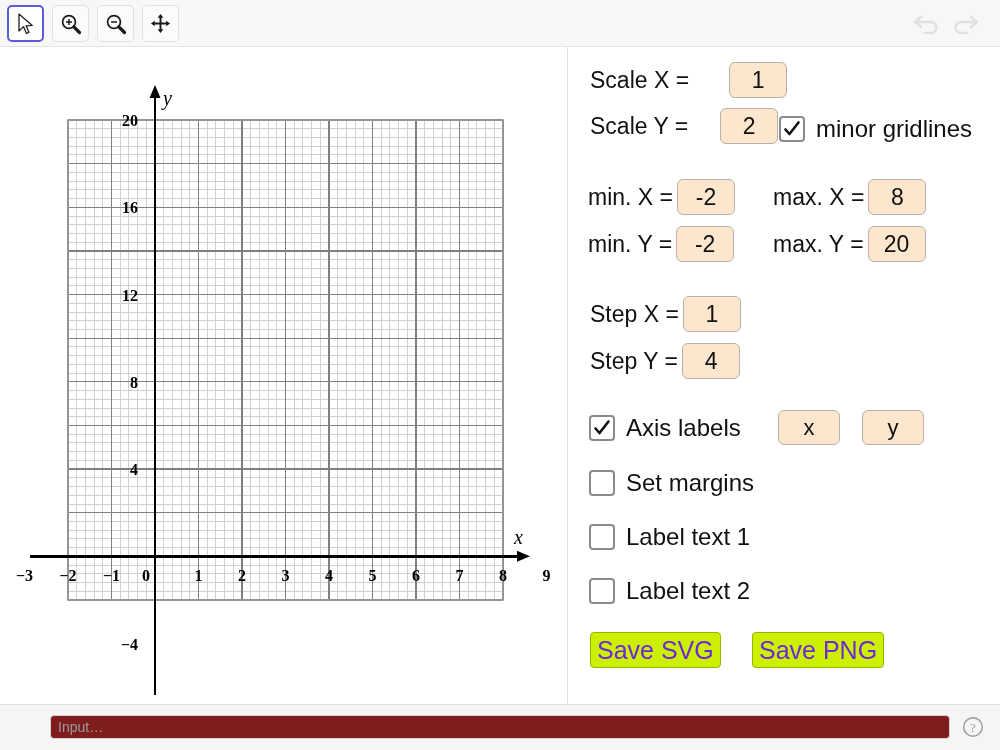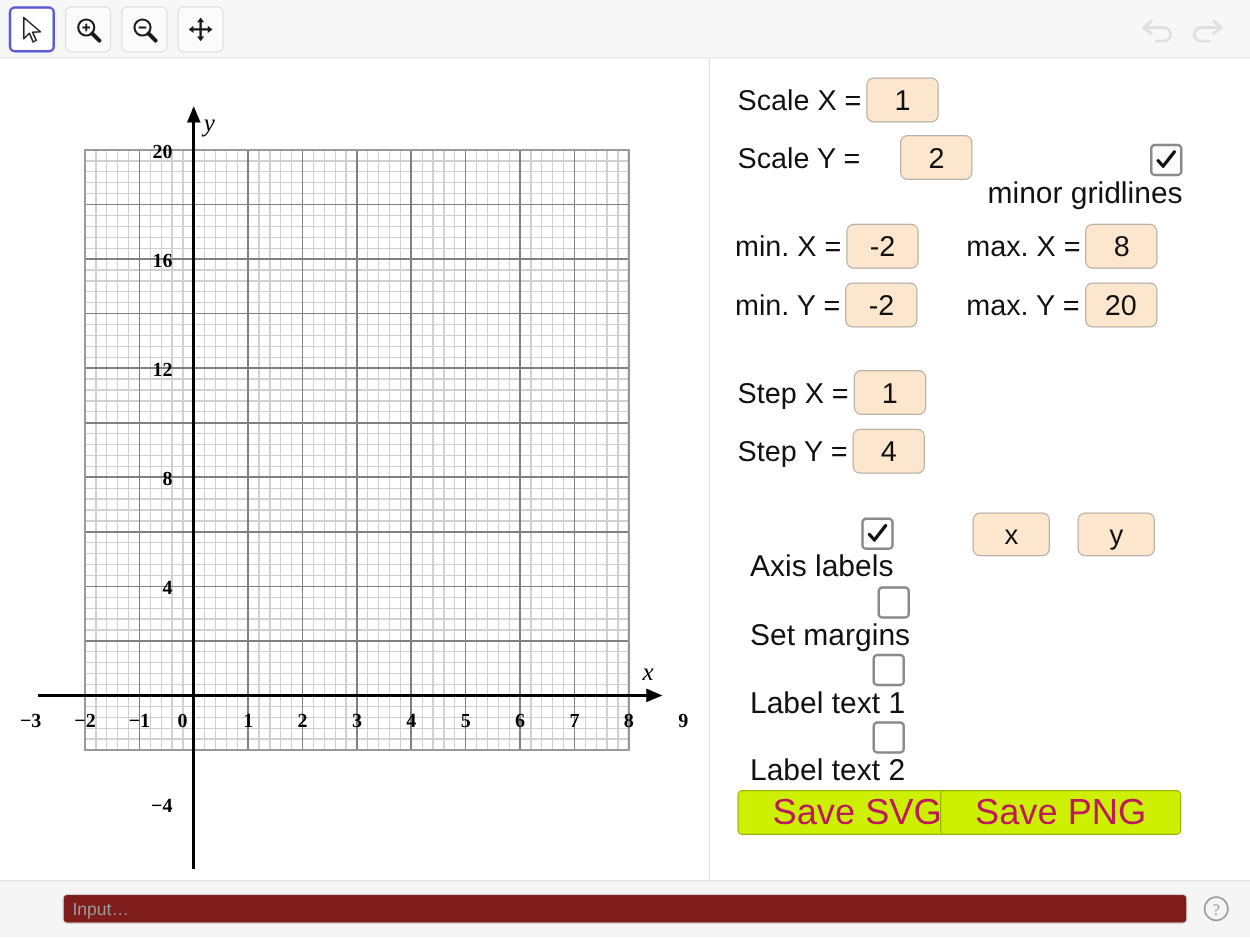--- a/index.html
+++ b/index.html
@@ -60,42 +60,42 @@
   .field{
     background:#fce6cd;border:1px solid #b9b1a6;border-radius:6px;
     height:36px;width:58px;
     display:flex;align-items:center;justify-content:center;
     font-size:23px;color:#111;
     box-sizing:border-box;
     margin-left:4px;
     cursor:text;
   }
 
-  .cbrow{position:absolute;display:flex;align-items:flex-end;flex-direction:column;}
+  .cbrow{position:absolute;display:flex;align-items:center;}
   .cbox{
     width:26px;height:26px;border:2px solid #8a8a8a;border-radius:4px;
     background:#fff;box-sizing:border-box;
     display:flex;align-items:center;justify-content:center;
     cursor:pointer;flex:none;
   }
   .cbox svg{display:block;}
   .cblabel{font-size:24px;color:#111;margin-left:11px;white-space:nowrap;}
 
   .xybtn{
     background:#fce6cd;border:1px solid #b9b1a6;border-radius:6px;
     width:62px;height:35px;
     display:flex;align-items:center;justify-content:center;
     font-size:22px;color:#111;box-sizing:border-box;cursor:text;
   }
 
   .savebtn{
     background:#ccf000;border:1px solid #9ab300;border-radius:4px;
-    height:36px;padding:0 27px;
-    display:flex;align-items:center;justify-content:center;
-    font-size:29px;color:#be185d;box-sizing:border-box;cursor:pointer;
+    height:36px;padding:0 6px;
+    display:flex;align-items:center;justify-content:center;
+    font-size:25px;color:#6d28d9;box-sizing:border-box;cursor:pointer;
     position:absolute;
   }
 
   
   #inputbar{
     position:absolute;left:0;top:704px;width:1000px;height:46px;
     background:#f5f5f5;border-top:1px solid #e3e3e3;
     box-sizing:border-box;
   }
   #input-field{
@@ -341,21 +341,21 @@
         <text x="514" y="497.3636363636364" font-family="&quot;Liberation Serif&quot;, serif" font-size="20" font-style="italic" fill="#000">x</text>
         <text x="163" y="58" font-family="&quot;Liberation Serif&quot;, serif" font-size="20" font-style="italic" fill="#000">y</text>
       </g>
   </svg>
 </div>
 
 <div id="panel-divider"></div>
 
 <div id="panel">
 
-  <div class="row" style="left:22px;top:15px;">
+  <div class="row" style="left:22px;top:15px;gap:36px;">
     <span class="lbl">Scale X =</span>
     <span class="field">1</span>
   </div>
 
   <div class="row" style="left:22px;top:61px;gap:28px;">
     <span class="lbl">Scale Y =</span>
     <span class="field">2</span>
   </div>
 
   <div class="cbrow" style="left:211px;top:68px;">

